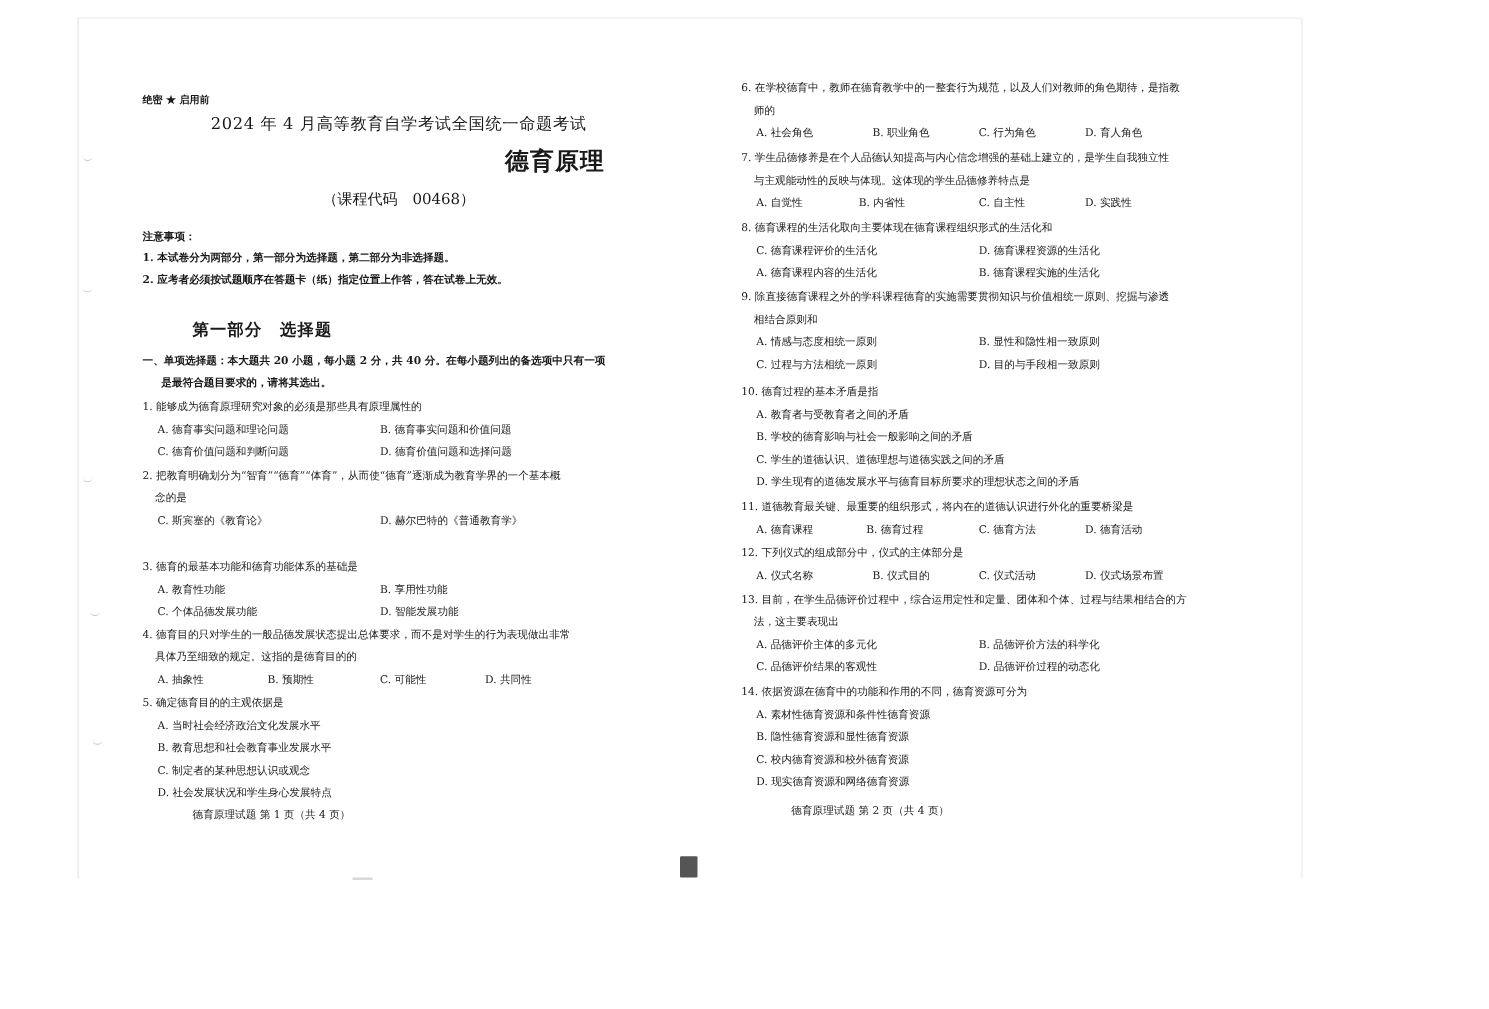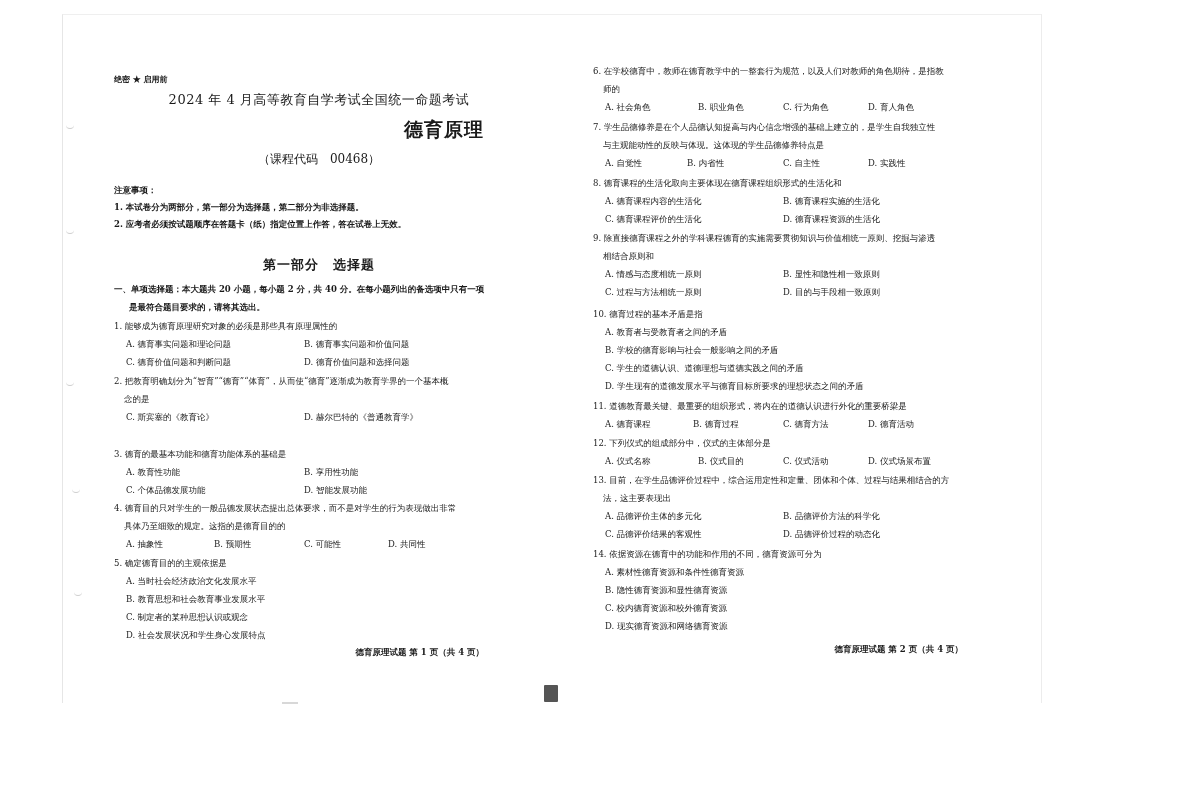--- a/index.html
+++ b/index.html
@@ -13,30 +13,30 @@
   }
   .punch { position: absolute; width: 8px; height: 5px; border-bottom: 1px solid #cfcfcf; border-radius: 0 0 6px 6px; }
   .page { position: absolute; top: 0; font-size: 9px; line-height: 18px; }
   .page.left { left: 114px; width: 390px; }
   .page.right { left: 593px; width: 390px; }
   .secret { position: absolute; left: 0; top: 70px; font-size: 8px; font-weight: bold; }
   .exam-title { position: absolute; left: 40px; width: 330px; top: 91px; text-align: center; font-size: 13px; letter-spacing: 0.5px; }
   .subject { position: absolute; left: 40px; width: 330px; top: 120px; text-align: right; font-size: 19px; font-weight: bold; letter-spacing: 1px; }
   .code { position: absolute; left: 40px; width: 330px; top: 150px; text-align: center; font-size: 12px; }
   .notes { position: absolute; left: 0; top: 182px; font-size: 8.5px; font-weight: bold; line-height: 17px; }
-  .part-title { position: absolute; left: 40px; width: 330px; top: 256px; text-align: center; font-size: 13px; font-weight: bold; letter-spacing: 1px; }
+  .part-title { position: absolute; left: 40px; width: 330px; top: 256px; font-size: 13px; font-weight: bold; letter-spacing: 1px; }
   .instruct { position: absolute; left: 0; top: 280px; width: 390px; font-size: 8.5px; font-weight: bold; line-height: 18px; }
   .instruct .cont { padding-left: 15px; }
   .qblock { position: absolute; left: 0; width: 390px; }
   .qtext { font-size: 8.5px; }
   .qtext .cont { padding-left: 10px; }
   .opts { position: relative; height: 18px; font-size: 8.5px; }
   .opt { position: absolute; top: 0; white-space: nowrap; }
   .opt-list { padding-left: 12px; font-size: 8.5px; }
-  .footer { position: absolute; top: 643px; font-size: 8.5px; font-weight: bold; text-align: right; }
+  .footer { position: absolute; top: 643px; font-size: 8.5px; font-weight: normal; text-align: left; }
   .mark { position: absolute; left: 544px; top: 685px; width: 14px; height: 17px; background: #555; border-radius: 1px; }
   .smudge { position: absolute; left: 282px; top: 702px; width: 16px; height: 2px; background: #d8d8d8; }
 </style>
 </head>
 <body>
 
 <div class="sheet"></div>
 <div class="punch" style="left:66px;top:123px"></div>
 <div class="punch" style="left:66px;top:228px"></div>
 <div class="punch" style="left:66px;top:380px"></div>
@@ -145,26 +145,26 @@
         <span class="opt" style="left:12px">A. 自觉性</span>
         <span class="opt" style="left:94px">B. 内省性</span>
         <span class="opt" style="left:190px">C. 自主性</span>
         <span class="opt" style="left:275px">D. 实践性</span>
       </div>
   </div>
 
   <div class="qblock" style="top:174px">
     <div class="qtext">8. 德育课程的生活化取向主要体现在德育课程组织形式的生活化和</div>
     <div class="opts">
+        <span class="opt" style="left:12px">C. 德育课程评价的生活化</span>
+        <span class="opt" style="left:190px">D. 德育课程资源的生活化</span>
+      </div>
+    <div class="opts">
         <span class="opt" style="left:12px">A. 德育课程内容的生活化</span>
         <span class="opt" style="left:190px">B. 德育课程实施的生活化</span>
-      </div>
-    <div class="opts">
-        <span class="opt" style="left:12px">C. 德育课程评价的生活化</span>
-        <span class="opt" style="left:190px">D. 德育课程资源的生活化</span>
       </div>
   </div>
 
   <div class="qblock" style="top:229px">
     <div class="qtext">9. 除直接德育课程之外的学科课程德育的实施需要贯彻知识与价值相统一原则、挖掘与渗透</div>
     <div class="qtext">
         <div class="cont">相结合原则和</div>
       </div>
     <div class="opts">
         <span class="opt" style="left:12px">A. 情感与态度相统一原则</span>

